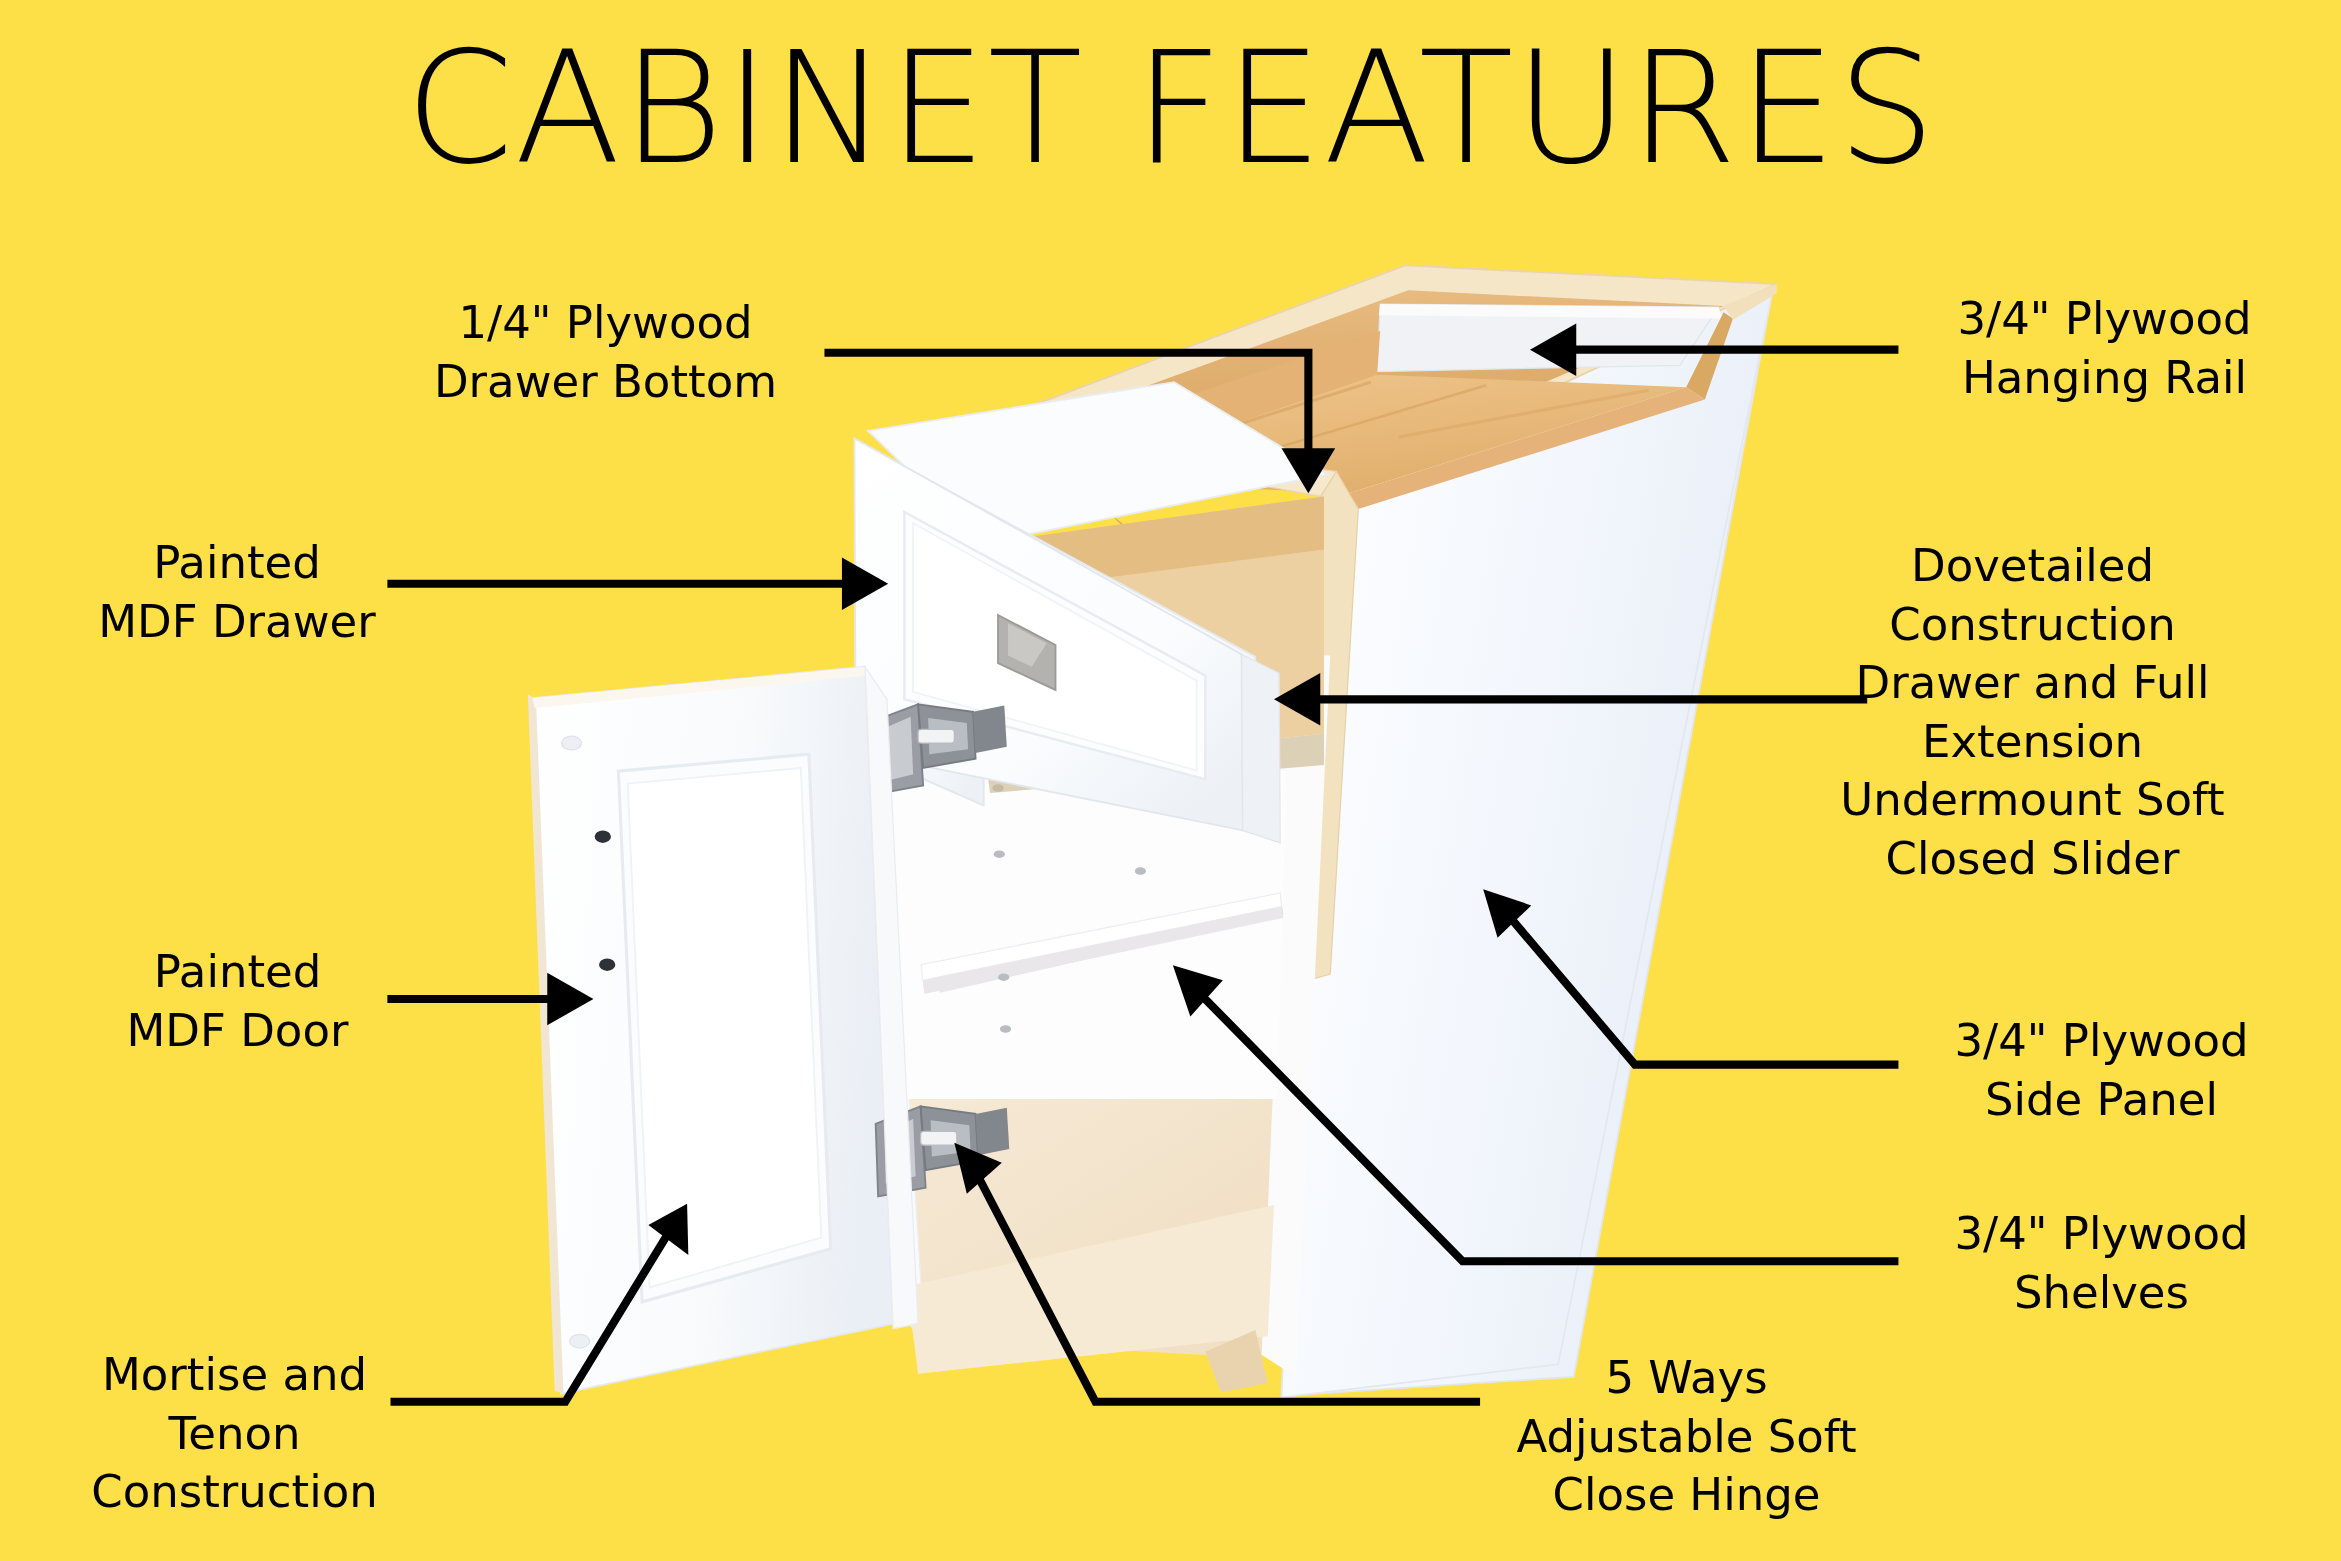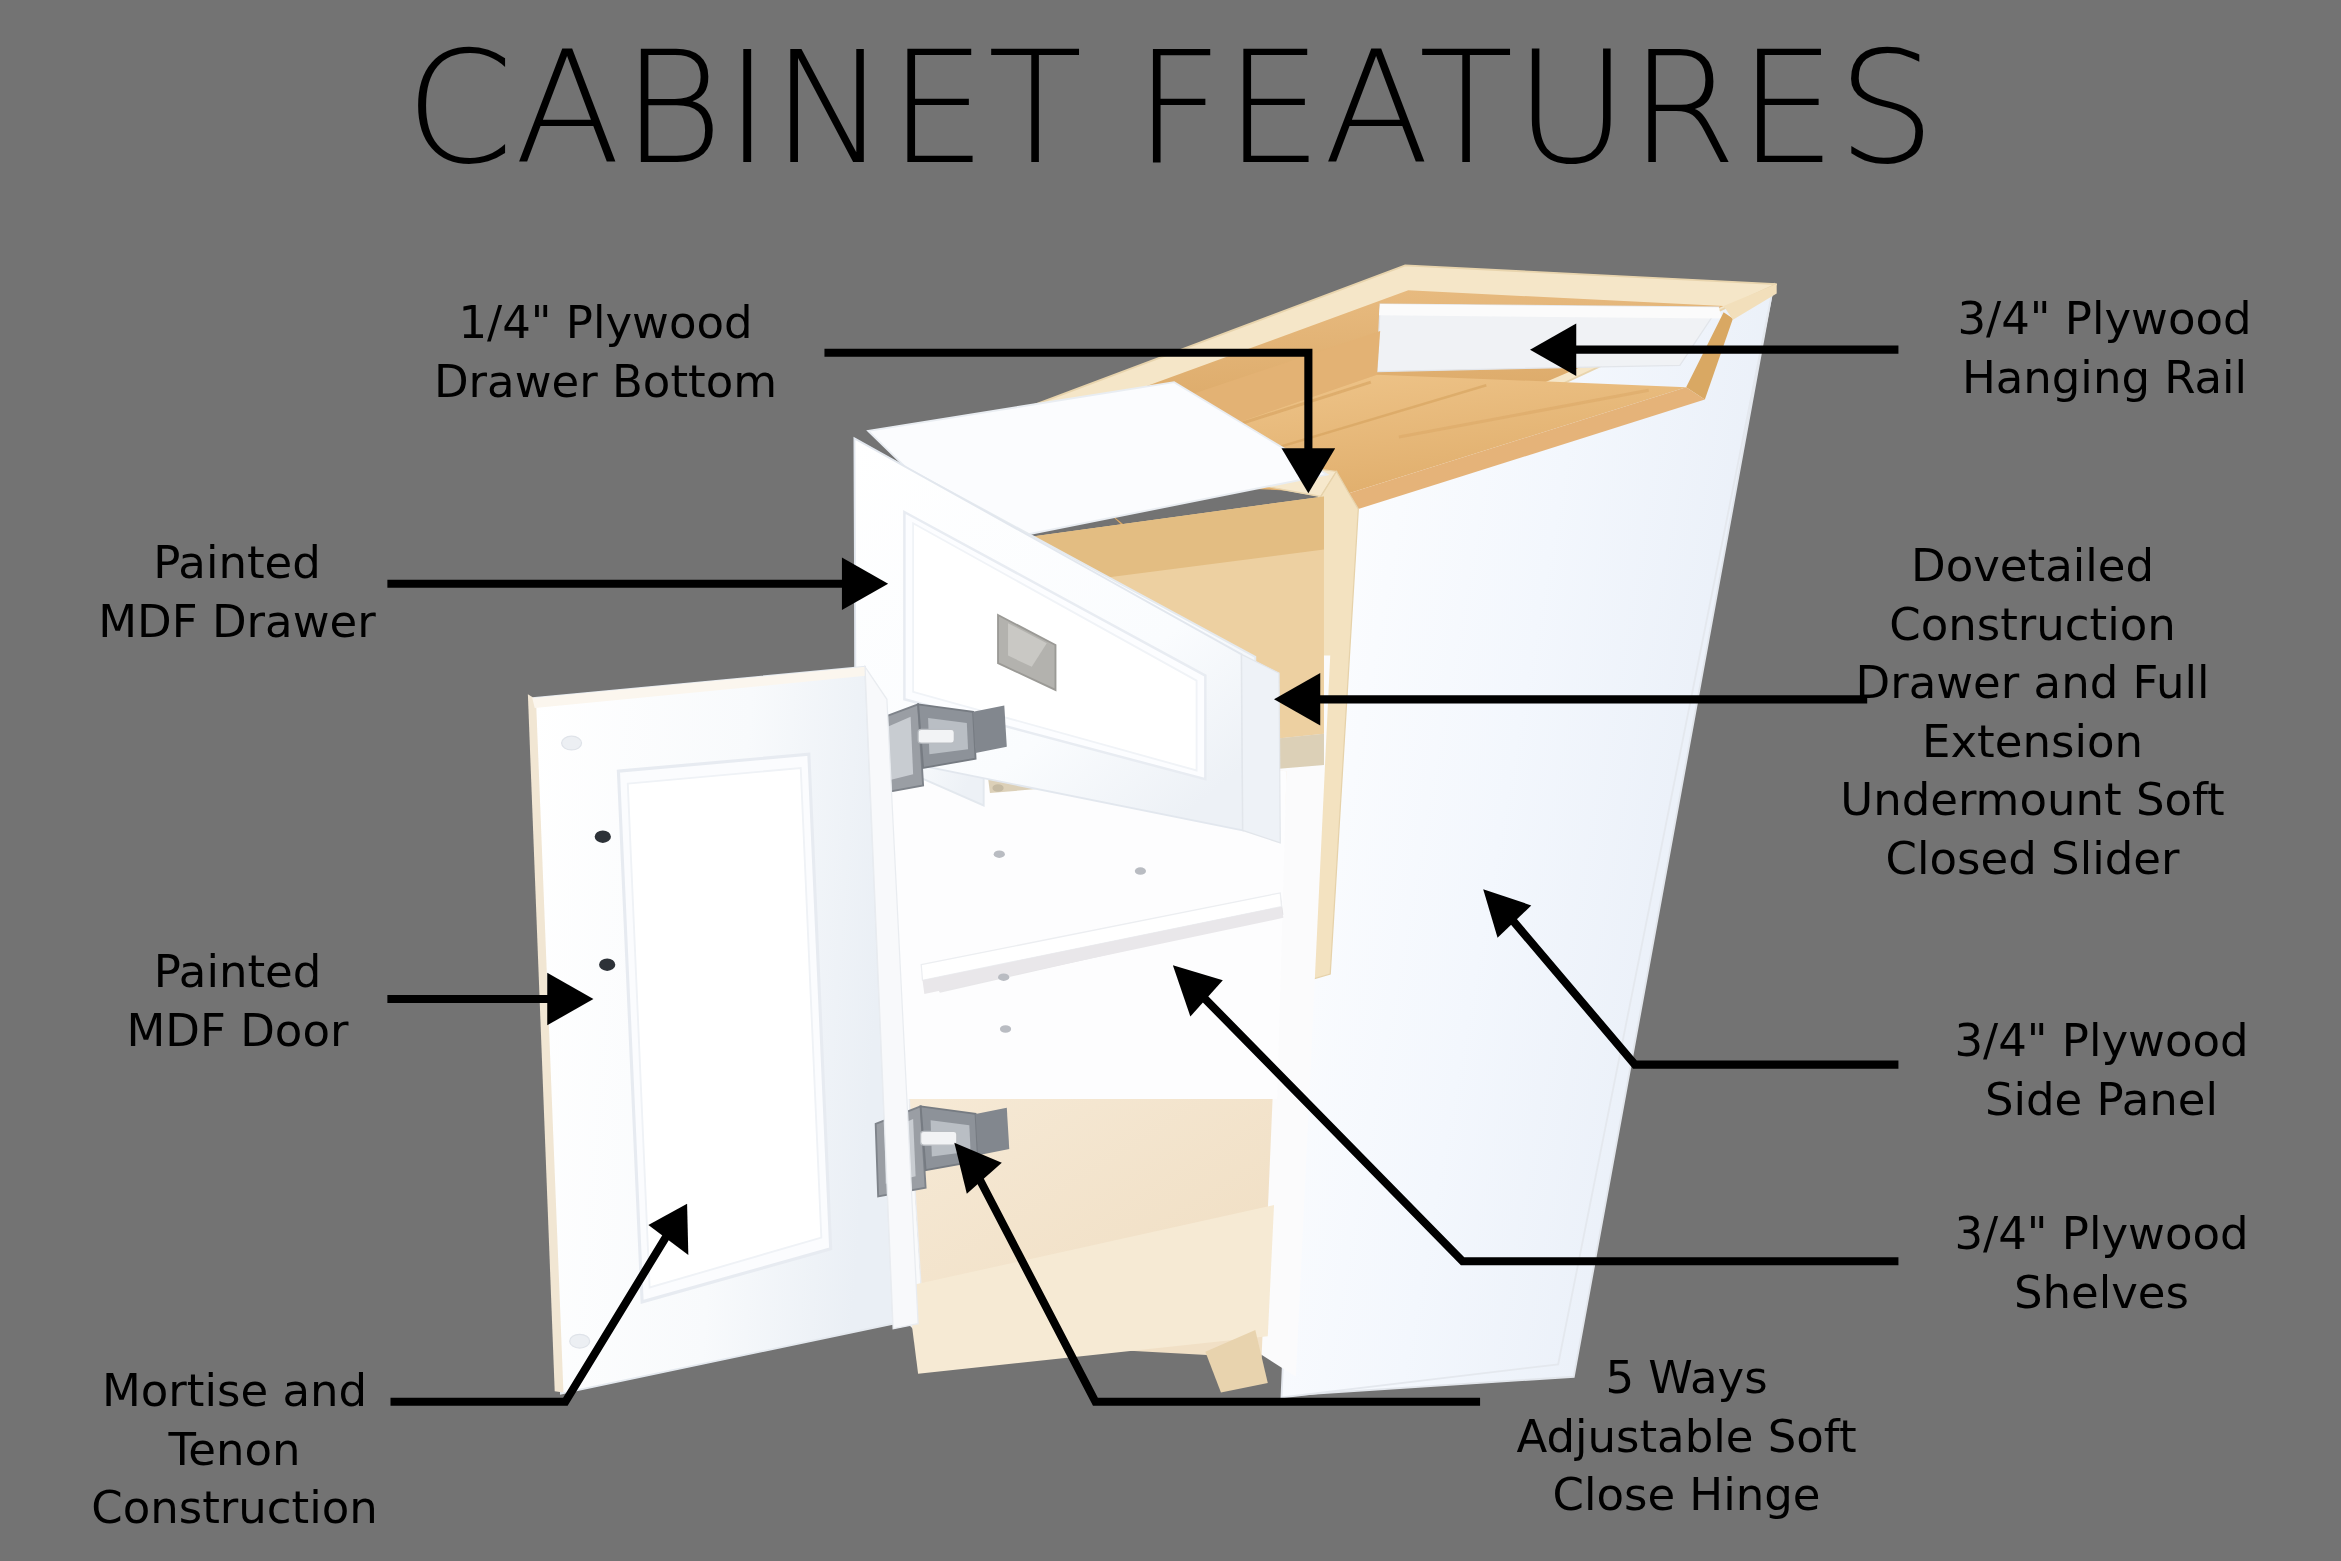--- a/index.html
+++ b/index.html
@@ -4,21 +4,21 @@
 <style>
   html, body {
     margin: 0;
     padding: 0;
     background: #ffffff;
   }
   #page {
     position: relative;
     width: 2342px;
     height: 1561px;
-    background: #737373;
+    background: #fde047;
     overflow: hidden;
     font-family: "Liberation Sans", sans-serif;
   }
   #title {
     position: absolute;
     left: 0;
     top: 30px;
     width: 2342px;
     text-align: center;
     font-size: 155px;
@@ -265,21 +265,21 @@
 
   <div class="callout" style="left:100px; top:943px; width:275px;">Painted
 MDF Door</div>
 
   <div class="callout" style="left:1911px; top:1012px; width:381px;">3/4" Plywood
 Side Panel</div>
 
   <div class="callout" style="left:1911px; top:1205px; width:381px;">3/4" Plywood
 Shelves</div>
 
-  <div class="callout" style="left:69px; top:1346px; width:331px;margin-top:16px;">Mortise and
+  <div class="callout" style="left:69px; top:1346px; width:331px;">Mortise and
 Tenon
 Construction</div>
 
   <div class="callout" style="left:1493px; top:1349px; width:387px;">5 Ways
 Adjustable Soft
 Close Hinge</div>
 
 </div>
 
 

